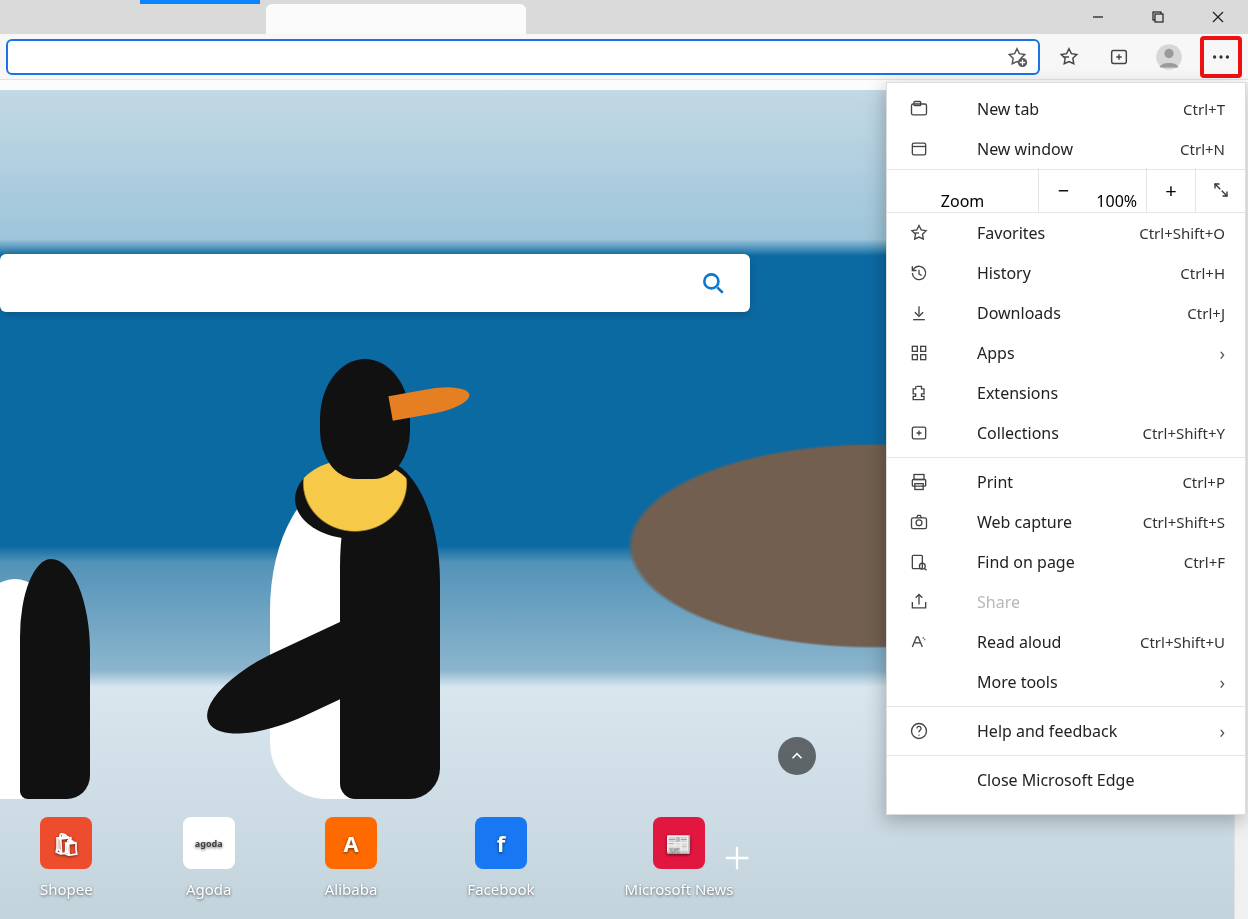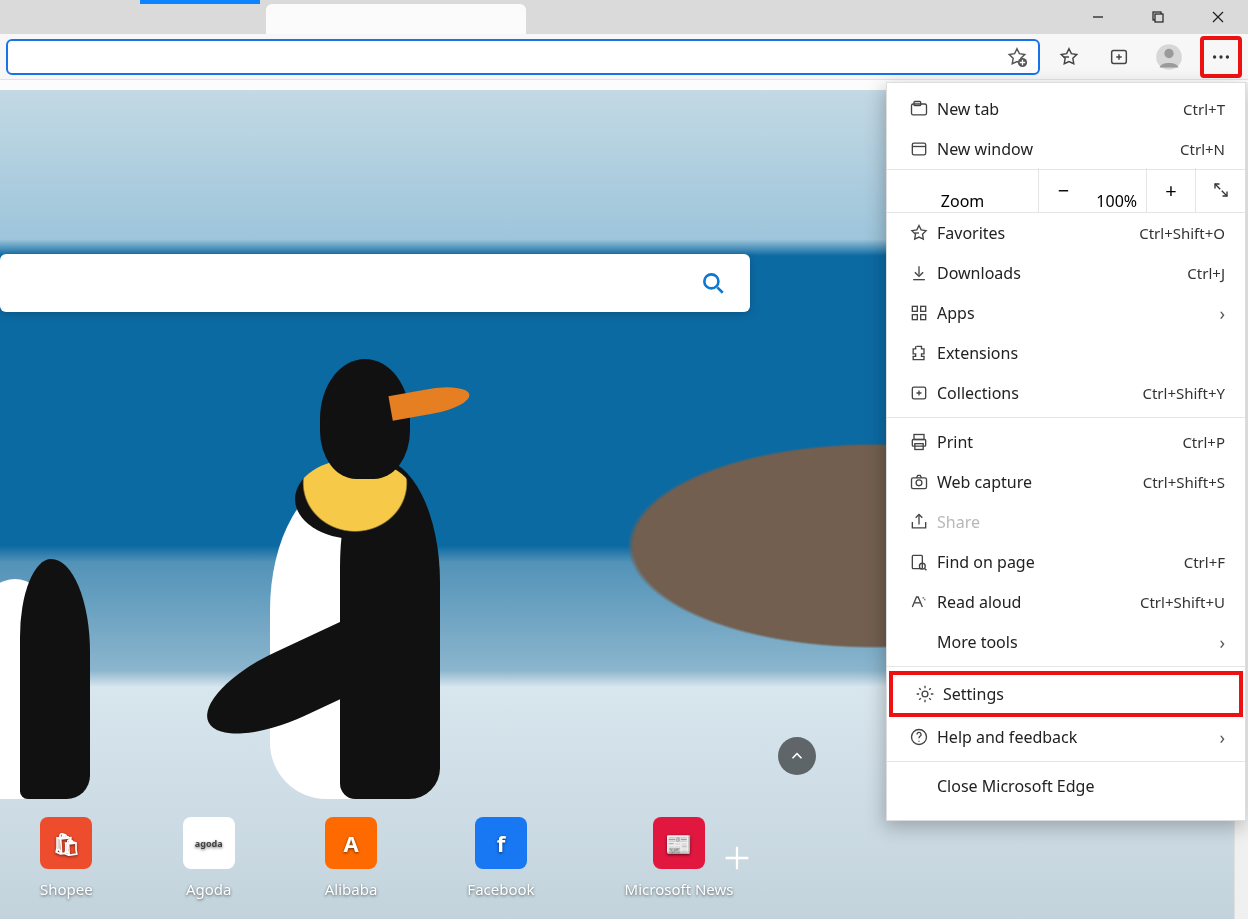--- a/index.html
+++ b/index.html
@@ -197,20 +197,21 @@
     background: #fff;
     border: 1px solid #ddd;
     box-shadow: -2px 6px 18px rgba(0,0,0,.25);
     padding: 6px 0 14px;
     z-index: 20;
   }
   .menu .row {
     display: flex; align-items: center;
     height: 40px;
     padding: 0 20px 0 18px;
+    gap: 40px;
   }
   .menu .ic { width: 28px; display: flex; justify-content: center; color: #444; }
   .menu .lbl { flex: 1; padding-left: 4px; font-size: 16px; color: #222; }
   .menu .sc { font-size: 15px; color: #333; }
   .menu .sep { height: 1px; background: #e5e5e5; margin: 4px 0; }
   .menu .disabled .lbl, .menu .disabled .ic { color: #b8b8b8; }
   .menu .zoom {
     display: flex; align-items: flex-end; height: 44px;
     border-top: 1px solid #e5e5e5; border-bottom: 1px solid #e5e5e5;
   }
@@ -399,20 +400,31 @@
             <path d="M12 3l2.6 5.3 5.9.9-4.3 4.2 1 5.9L12 16.9 6.8 19.3l1-5.9L3.5 9.2l5.9-.9L12 3z"></path>
             <path d="M7 12h5"></path>
           </svg>
         </span>
         <span class="lbl">Favorites</span>
         <span class="sc">Ctrl+Shift+O</span>
       </div>
       <div class="row">
         <span class="ic">
           <svg width="20" height="20" viewBox="0 0 24 24" fill="none" stroke="#444" stroke-width="1.6">
+            <path d="M4 12a8 8 0 1 0 2.3-5.7L4 9"></path>
+            <path d="M4 4v5h5"></path>
+            <path d="M12 8v5l3 2"></path>
+          </svg>
+        </span>
+        <span class="lbl">History</span>
+        <span class="sc">Ctrl+H</span>
+      </div>
+      <div class="row">
+        <span class="ic">
+          <svg width="20" height="20" viewBox="0 0 24 24" fill="none" stroke="#444" stroke-width="1.6">
             <path d="M12 4v10"></path>
             <path d="M7 11l5 5 5-5"></path>
             <path d="M5 20h14"></path>
           </svg>
         </span>
         <span class="lbl">Downloads</span>
         <span class="sc">Ctrl+J</span>
       </div>
       <div class="row">
         <span class="ic">
@@ -463,73 +475,63 @@
         <span class="ic">
           <svg width="20" height="20" viewBox="0 0 24 24" fill="none" stroke="#444" stroke-width="1.6">
             <rect x="3" y="7" width="18" height="13" rx="2"></rect>
             <circle cx="12" cy="13" r="3.5"></circle>
             <path d="M9 7l1.5-3h3L15 7"></path>
           </svg>
         </span>
         <span class="lbl">Web capture</span>
         <span class="sc">Ctrl+Shift+S</span>
       </div>
+      <div class="row">
+        <span class="ic">
+          <svg width="20" height="20" viewBox="0 0 24 24" fill="none" stroke="#444" stroke-width="1.6">
+            <rect x="4" y="4" width="12" height="16" rx="1"></rect>
+            <circle cx="16" cy="17" r="3.5"></circle>
+            <path d="M19 20l2 2"></path>
+          </svg>
+        </span>
+        <span class="lbl">Find on page</span>
+        <span class="sc">Ctrl+F</span>
+      </div>
       <div class="row disabled">
         <span class="ic">
           <svg width="20" height="20" viewBox="0 0 24 24" fill="none" stroke="#444" stroke-width="1.6">
             <path d="M4 12v7h16v-7"></path>
             <path d="M12 3v12"></path>
             <path d="M8 7l4-4 4 4"></path>
           </svg>
         </span>
         <span class="lbl">Share</span>
         <span class="sc"></span>
       </div>
       <div class="row">
         <span class="ic">
           <svg width="20" height="20" viewBox="0 0 24 24" fill="none" stroke="#444" stroke-width="1.6">
-            <rect x="4" y="4" width="12" height="16" rx="1"></rect>
-            <circle cx="16" cy="17" r="3.5"></circle>
-            <path d="M19 20l2 2"></path>
-          </svg>
-        </span>
-        <span class="lbl">Find on page</span>
-        <span class="sc">Ctrl+F</span>
-      </div>
-      <div class="row">
-        <span class="ic">
-          <svg width="20" height="20" viewBox="0 0 24 24" fill="none" stroke="#444" stroke-width="1.6">
             <path d="M4 18l5-12h2l5 12"></path>
             <path d="M6.5 13h7"></path>
             <path d="M17 6v2M19 8v2" stroke-width="1.2"></path>
           </svg>
         </span>
         <span class="lbl">Read aloud</span>
         <span class="sc">Ctrl+Shift+U</span>
       </div>
       <div class="row">
         <span class="ic">
           <span style="width:20px;display:inline-block"></span>
         </span>
         <span class="lbl">More tools</span>
         <span class="chev">›</span>
       </div>
     </div>
   <div class="sep"></div>
   <div id="g4">
-      <div class="row settings-hl">
-        <span class="ic">
-          <svg width="20" height="20" viewBox="0 0 24 24" fill="none" stroke="#444" stroke-width="1.6">
-            <circle cx="12" cy="12" r="3.5"></circle>
-            <path d="M12 2v3M12 19v3M2 12h3M19 12h3M5 5l2 2M17 17l2 2M19 5l-2 2M7 17l-2 2"></path>
-          </svg>
-        </span>
-        <span class="lbl">Settings</span>
-        <span class="sc"></span>
-      </div>
       <div class="row">
         <span class="ic">
           <svg width="20" height="20" viewBox="0 0 24 24" fill="none" stroke="#444" stroke-width="1.6">
             <circle cx="12" cy="12" r="9"></circle>
             <path d="M9.5 9a2.5 2.5 0 1 1 3.5 2.3c-1 .5-1 1.2-1 2.2"></path>
             <circle cx="12" cy="17" r="0.8" fill="#444" stroke="none"></circle>
           </svg>
         </span>
         <span class="lbl">Help and feedback</span>
         <span class="chev">›</span>

